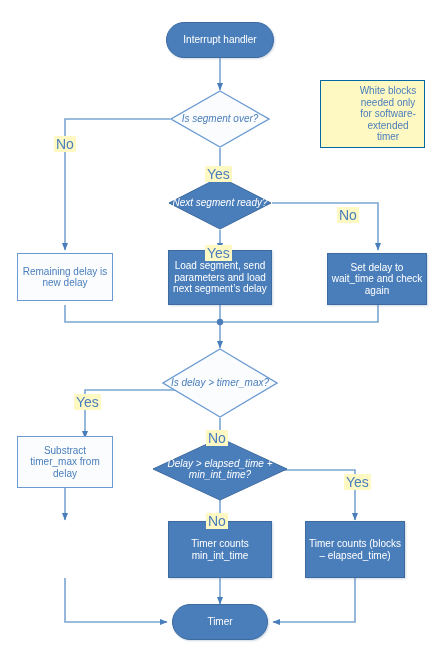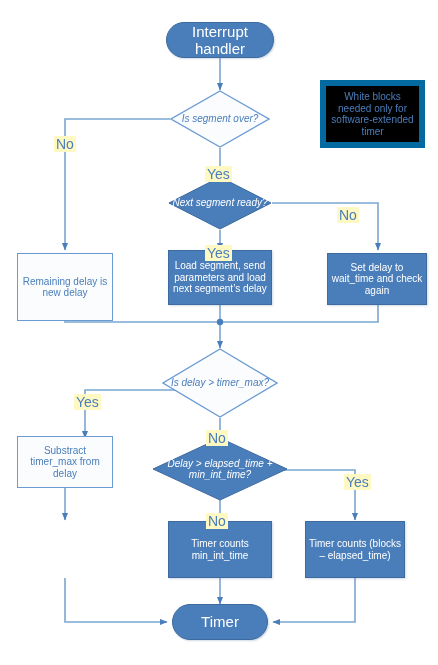--- a/index.html
+++ b/index.html
@@ -47,23 +47,24 @@
     color: #ffffff;
     box-shadow: 1px 1px 2px rgba(120,150,180,0.35);
   }
   
   .white {
     background: #fafcfe;
     border: 1px solid #6b9bd2;
     color: #4a7ebb;
   }
   .note {
-    background: #000000;
-    border: 6px solid #0369a1;
+    background: #fef9c3;
+    border: 1px solid #0369a1;
     color: #4a7ebb;
+    padding-left: 31px;
   }
   .term {
     border-radius: 999px;
   }
   .diamond-wrap {
     position: absolute;
     z-index: 3;
     font-style: italic;
   }
   .diamond-wrap svg {
@@ -90,21 +91,21 @@
     position: absolute;
     color: #4a7ebb;
     background: #fef9c3;
     padding: 0 2px;
     z-index: 4;
     white-space: nowrap;
     font-size: 14px;
     margin-top: 12px;
   }
   .fs10 { font-size: 10px; }
-  .fs11 { font-size: 15px; text-align: center; }
+  .fs11 { font-size: 10px; text-align: center; }
 </style>
 </head>
 <body>
 
 <div id="canvas">
 
   <svg id="wires" viewBox="0 0 438 665" xmlns="http://www.w3.org/2000/svg">
     <defs>
       <marker id="ah" markerWidth="9" markerHeight="9" refX="7.4" refY="3.2" orient="auto" markerUnits="userSpaceOnUse">
         <path d="M0,0 L8,3.2 L0,6.4 z" fill="#4a7ebb"></path>
@@ -158,21 +159,21 @@
     <span>White blocks needed only for software-extended timer</span>
   </div>
 
   <div class="diamond-wrap" style="left:168px; top:176px; width:104px; height:54px;">
     <svg width="104" height="54" viewBox="0 0 104 54" xmlns="http://www.w3.org/2000/svg">
       <polygon points="52,1 103,27 52,53 1,27" fill="#4a7ebb" stroke="#3d6a9f" stroke-width="1"></polygon>
     </svg>
     <div class="diamond-label dlabel-fill fs10">Next segment ready?</div>
   </div>
 
-  <div class="node white fs10" style="left:17px; top:253px; width:96px; height:68px;">
+  <div class="node white fs10" style="left:17px; top:253px; width:96px; height:48px;">
     <span>Remaining delay is new delay</span>
   </div>
 
   <div class="node fill fs10" style="left:168px; top:250px; width:104px; height:55px;">
     <span>Load segment, send parameters and load next segment’s delay</span>
   </div>
 
   <div class="node fill fs10" style="left:327px; top:253px; width:100px; height:52px;">
     <span>Set delay to wait_time and check again</span>
   </div>

